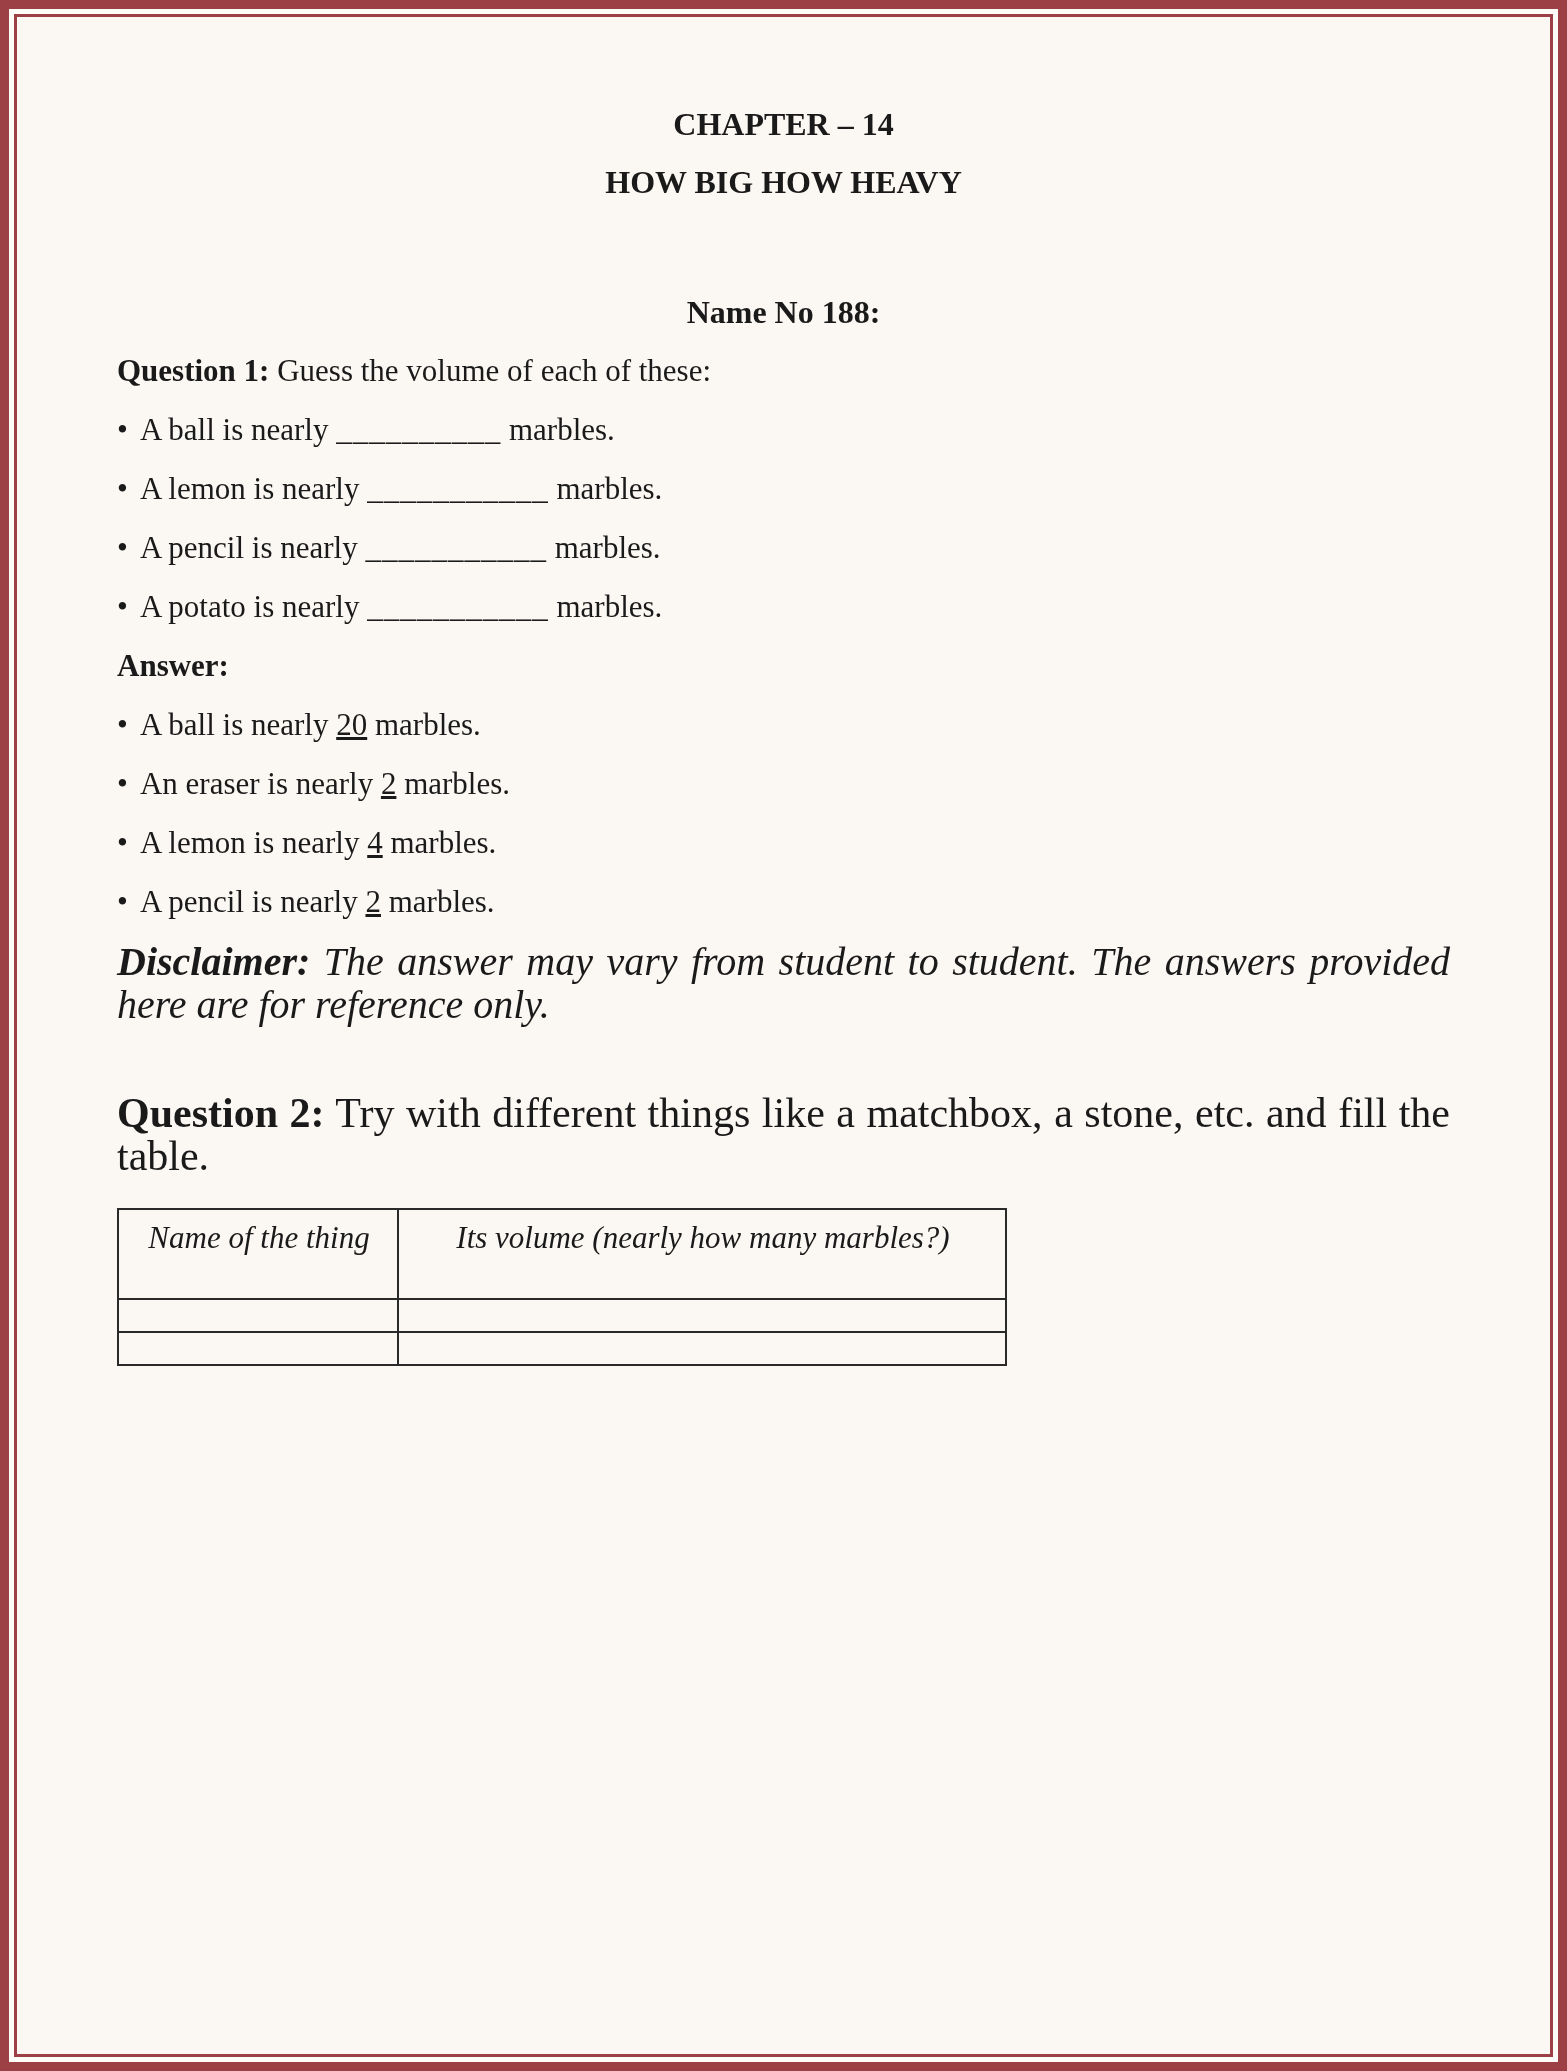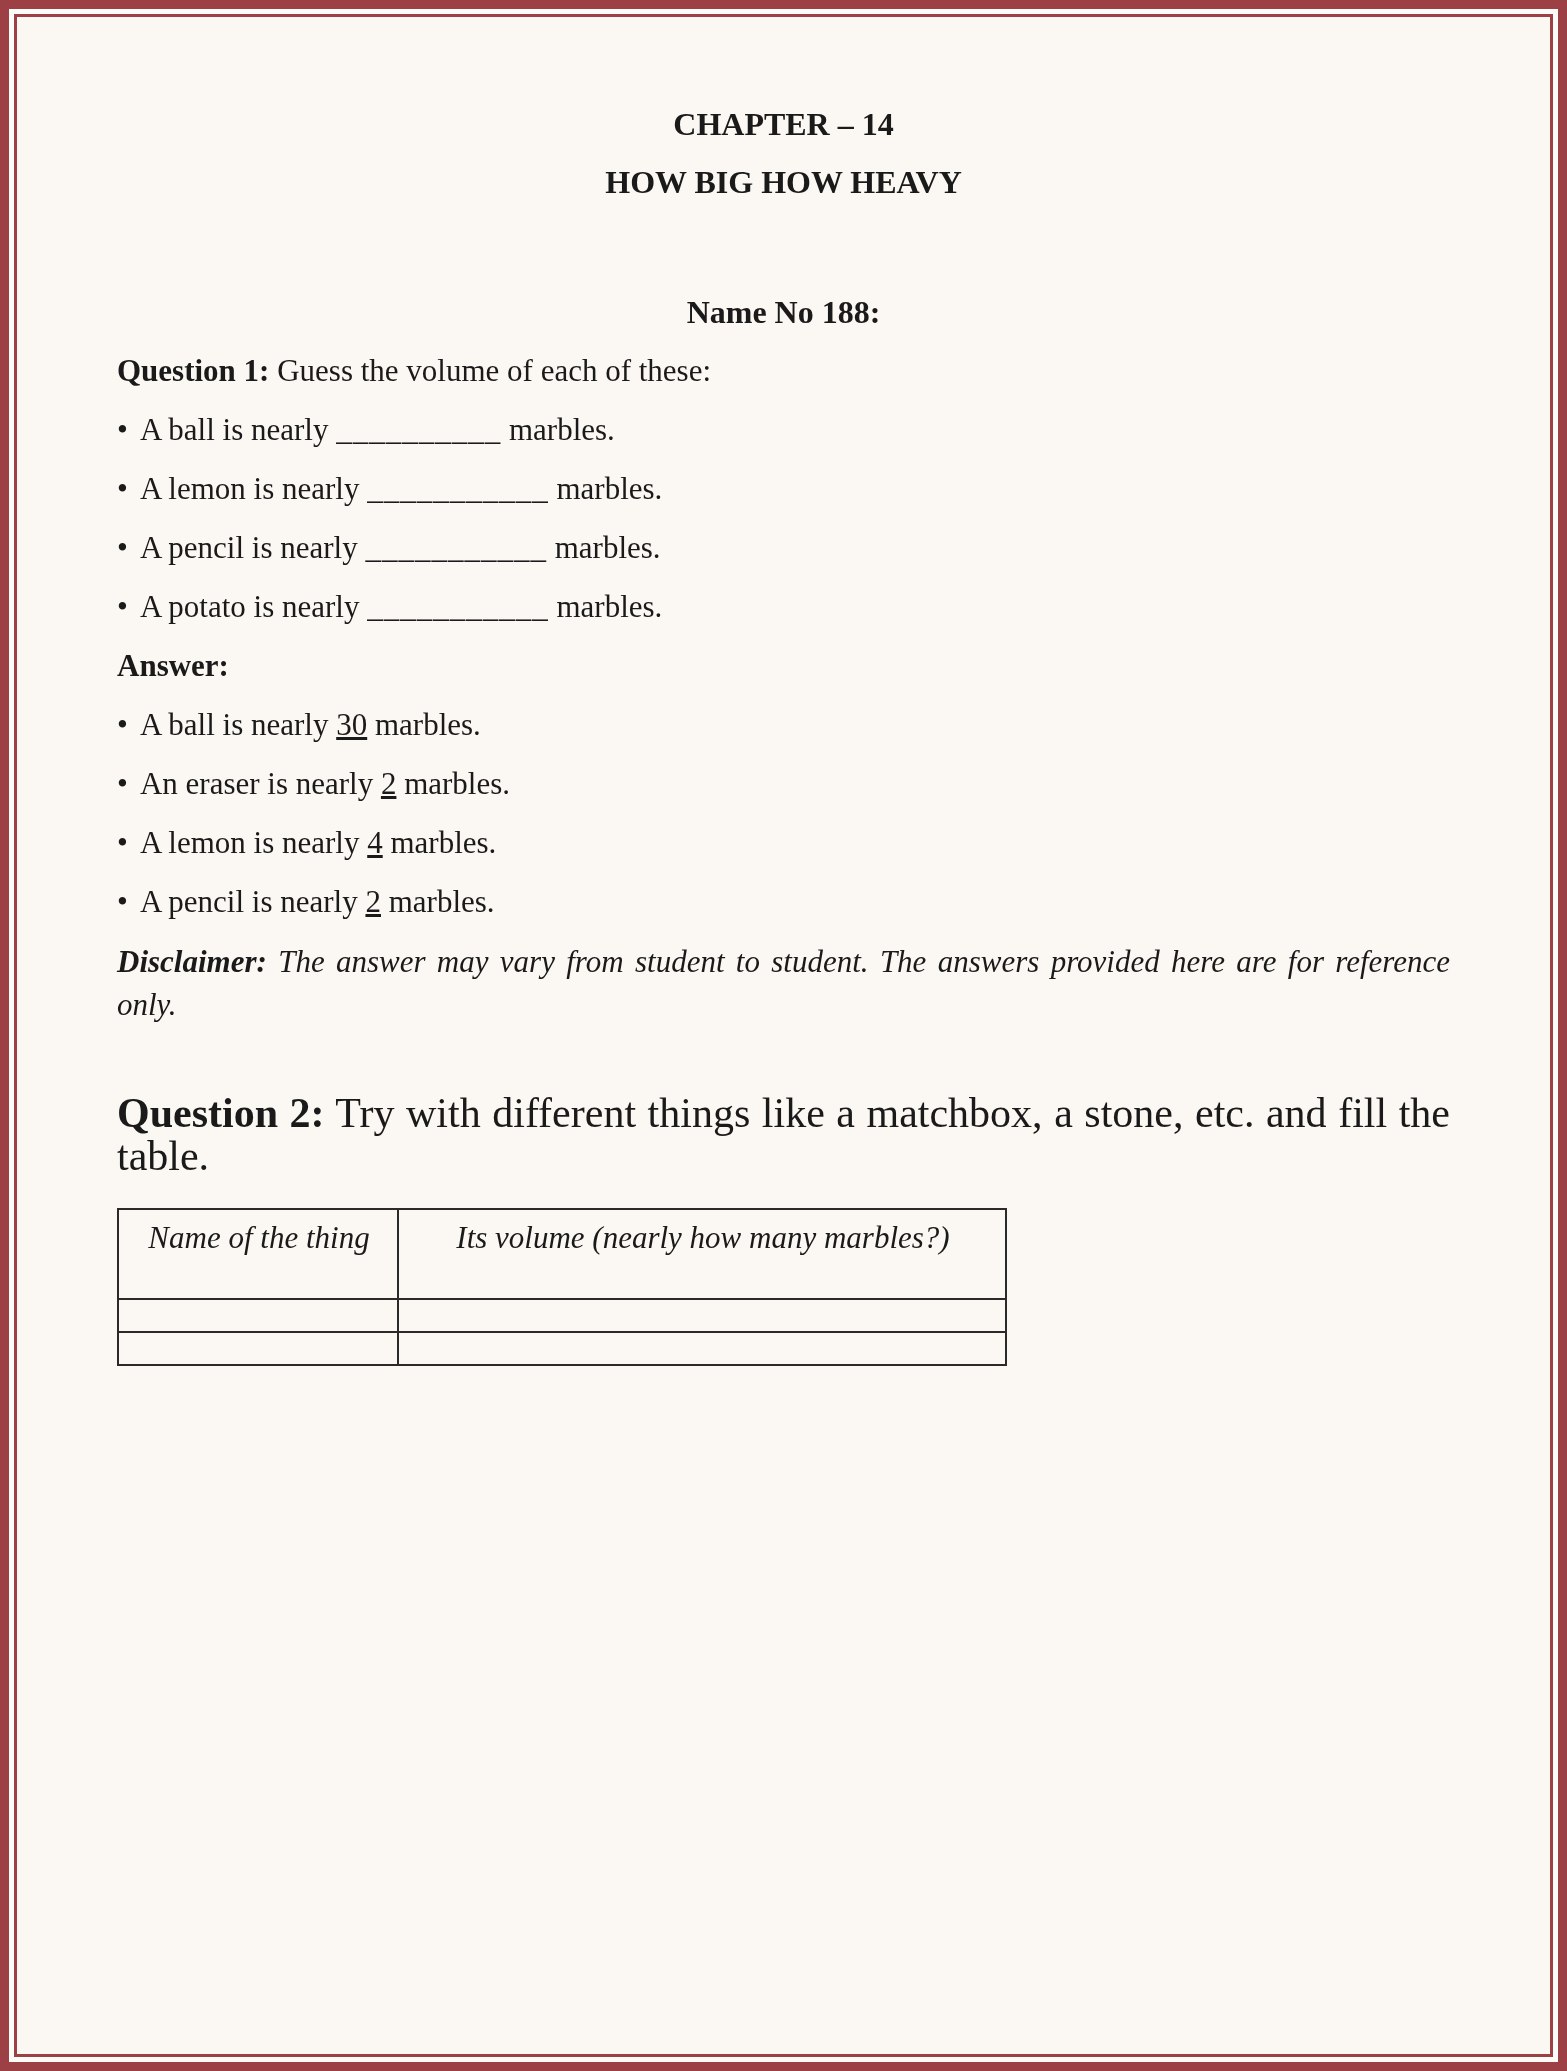--- a/index.html
+++ b/index.html
@@ -38,21 +38,21 @@
   .line {
     font-size: 31px;
     line-height: 42px;
     margin-bottom: 17px;
   }
   .bold { font-weight: bold; }
   .bullet { display: inline-block; margin-right: 6px; }
   .blank { letter-spacing: 1px; }
   .answer-value { text-decoration: underline; }
   .disclaimer {
-    font-size: 31px;
+    font-size: 40px;
     line-height: 43px;
     font-style: italic;
     text-align: justify;
     margin-bottom: 12px;
   }
   .disclaimer .bold { font-weight: bold; }
   .question2 {
     margin-top: 66px;
     font-size: 42px;
     line-height: 43px;
@@ -119,21 +119,21 @@
       <span>A potato is nearly</span>
       <span class="blank">___________</span>
       <span>marbles.</span>
     </p>
 
     <p class="line bold">Answer:</p>
 
     <p class="line">
       <span class="bullet">•</span>
       <span>A ball is nearly</span>
-      <span class="answer-value">30</span>
+      <span class="answer-value">20</span>
       <span>marbles.</span>
     </p>
     <p class="line">
       <span class="bullet">•</span>
       <span>An eraser is nearly</span>
       <span class="answer-value">2</span>
       <span>marbles.</span>
     </p>
     <p class="line">
       <span class="bullet">•</span>

